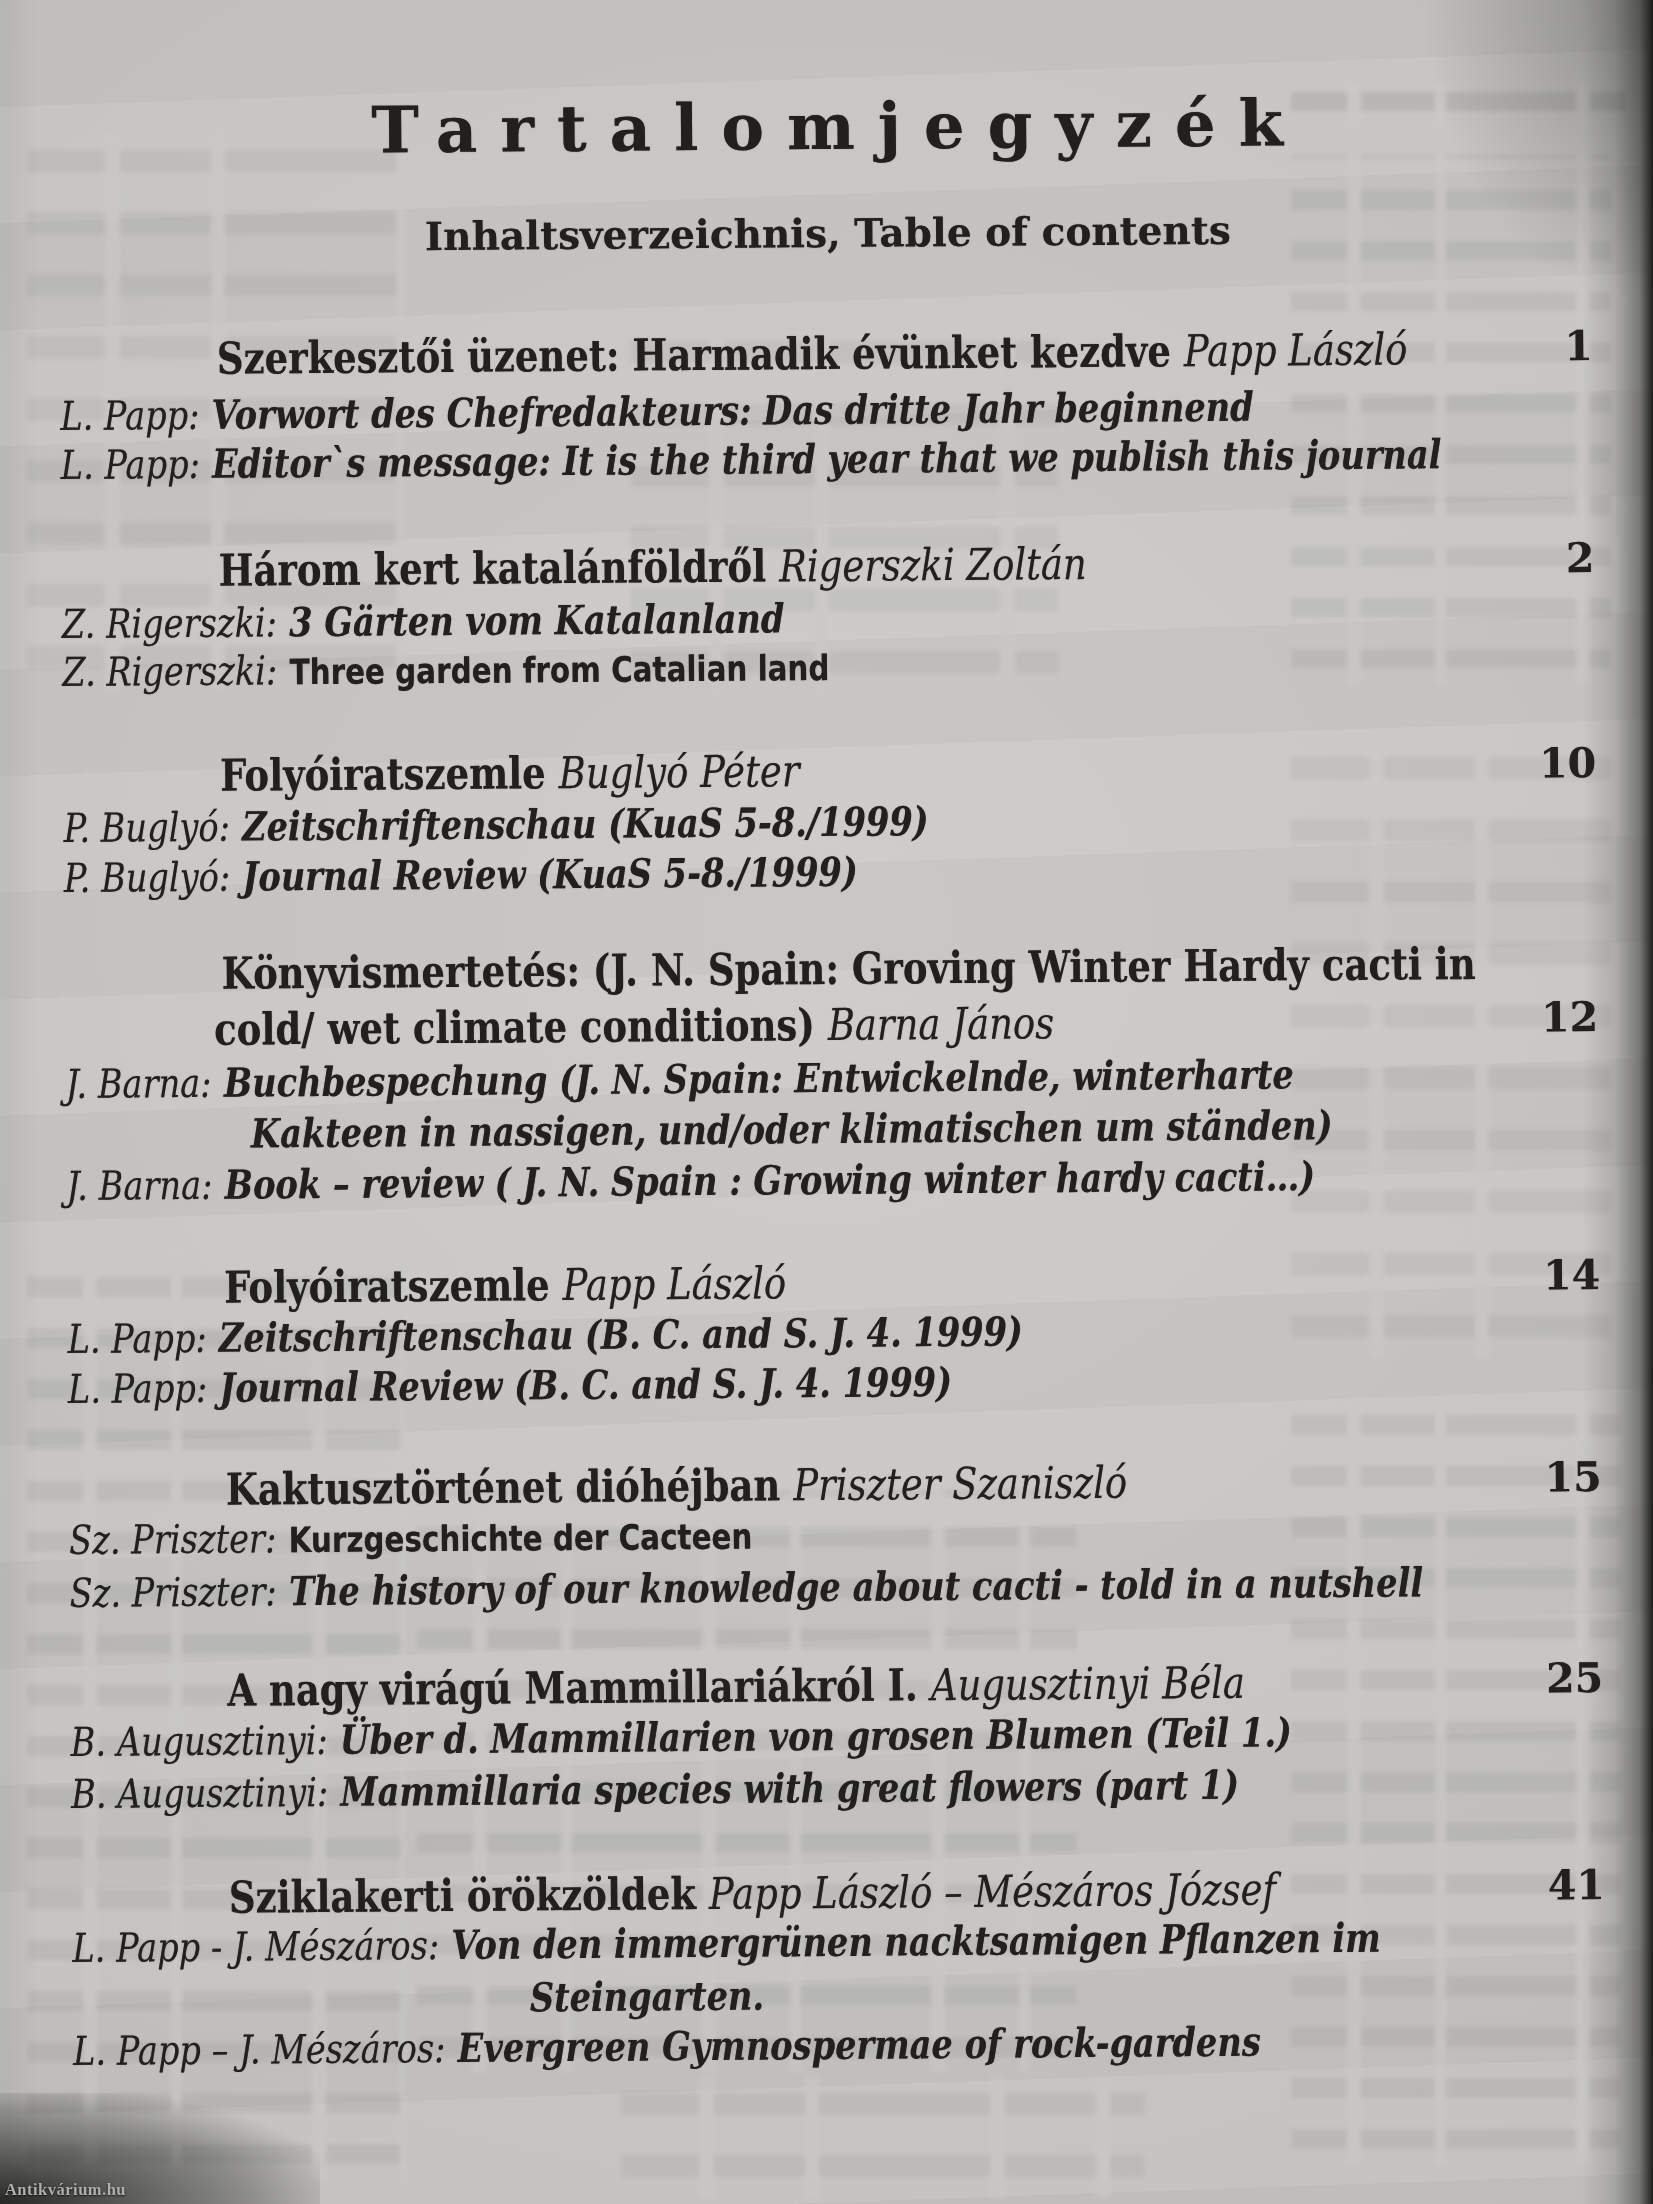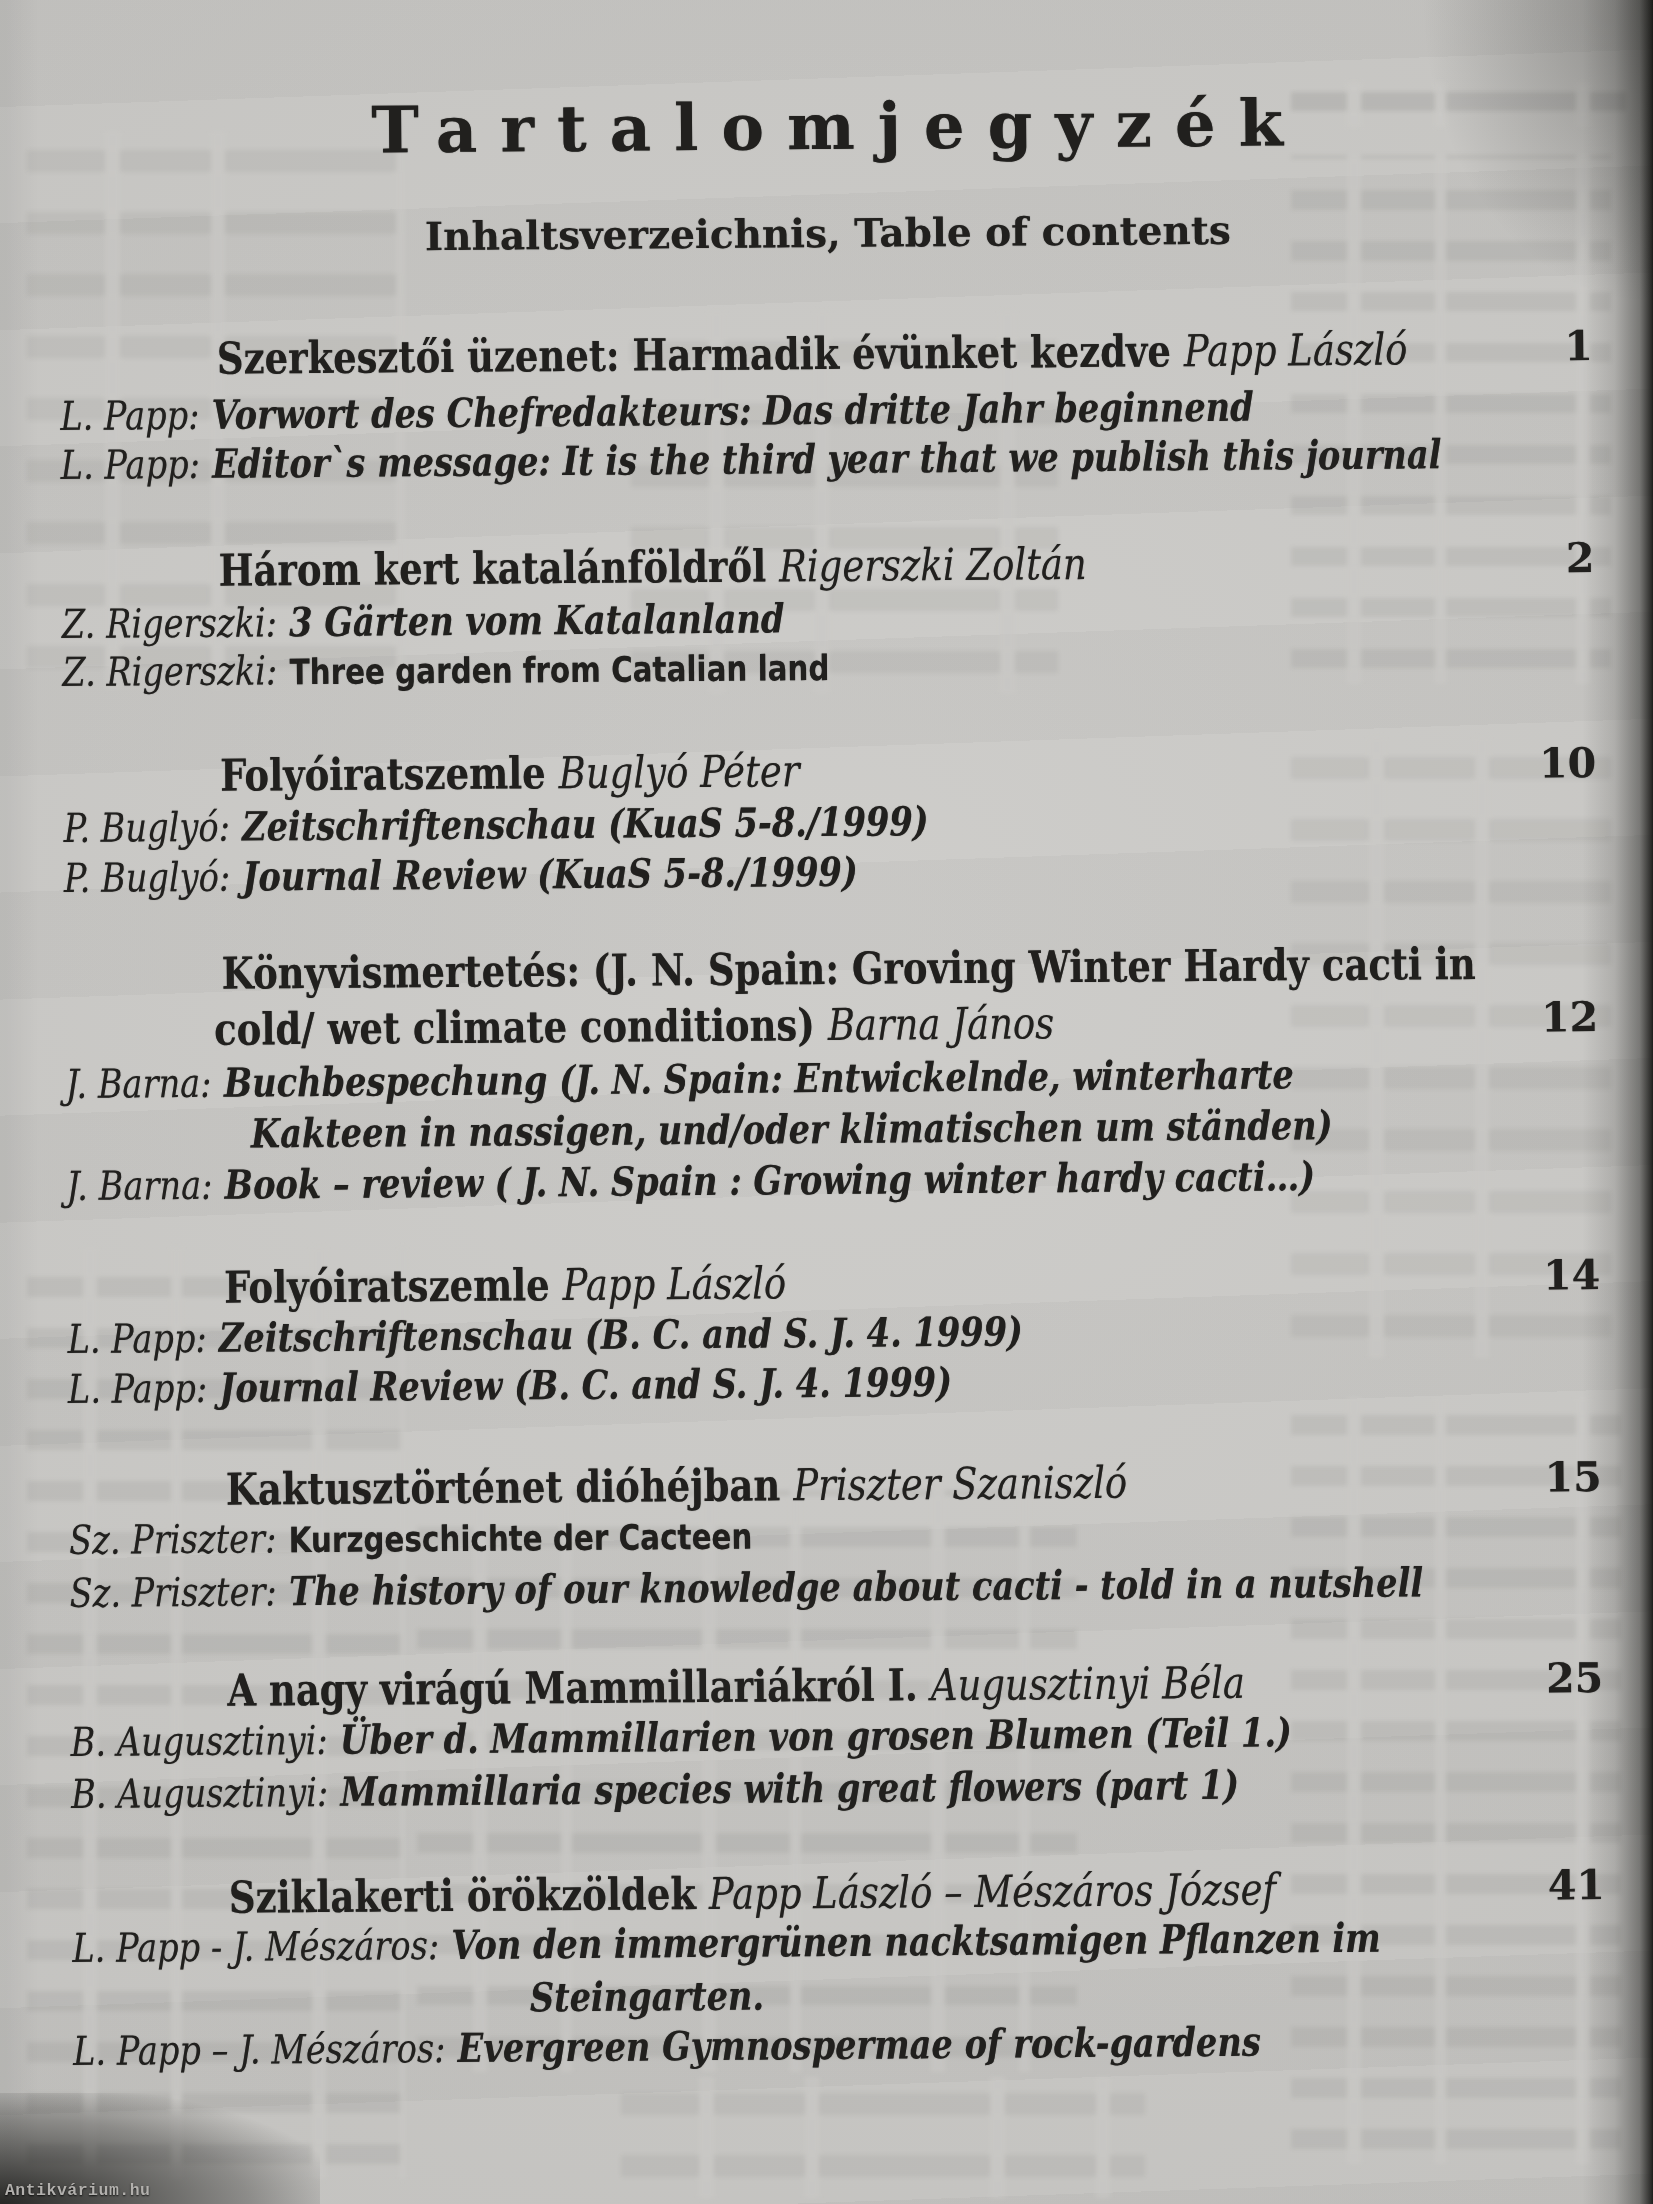--- a/index.html
+++ b/index.html
@@ -26,21 +26,21 @@
     position:absolute;top:0;right:0;width:252px;height:330px;pointer-events:none;
     background:radial-gradient(ellipse at 100% 0%, rgba(20,20,18,0.35), rgba(20,20,18,0) 65%);
   }
   
   .corner-bl{
     position:absolute;left:0;bottom:0;width:320px;height:112px;pointer-events:none;
     background:radial-gradient(ellipse at 0% 100%, rgba(12,12,10,0.85), rgba(12,12,10,0.3) 55%, rgba(12,12,10,0) 78%);
   }
   .watermark{
     position:absolute;left:4.9px;bottom:4.9px;
-    font-family:Liberation Mono, monospace;font-weight:700;font-size:16.5px;
+    font-family:Liberation Serif, serif;font-weight:700;font-size:16.5px;
     color:#b2b0ad;letter-spacing:0.5px;text-shadow:0 1px 1.9px rgba(0,0,0,0.8);
   }
   
   .ghost{
     position:absolute;pointer-events:none;filter:blur(1.9px);opacity:.6;
     background:
       repeating-linear-gradient(90deg, rgba(202,201,198,0) 0 56px, rgba(202,201,198,0.95) 56px 70px,
         rgba(202,201,198,0) 70px 144px, rgba(202,201,198,0.95) 144px 155px, rgba(202,201,198,0) 155px 229px),
       repeating-linear-gradient(0deg, rgba(108,108,104,0) 0 15.5px, rgba(108,108,104,0.20) 15.5px 35px, rgba(108,108,104,0) 35px 51px);
   }

